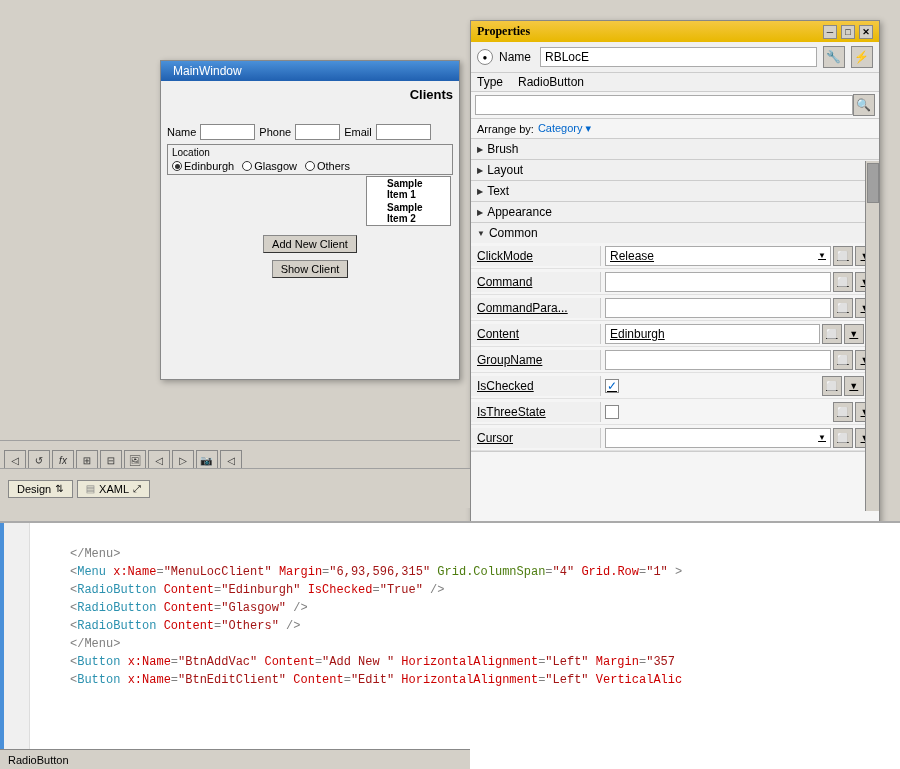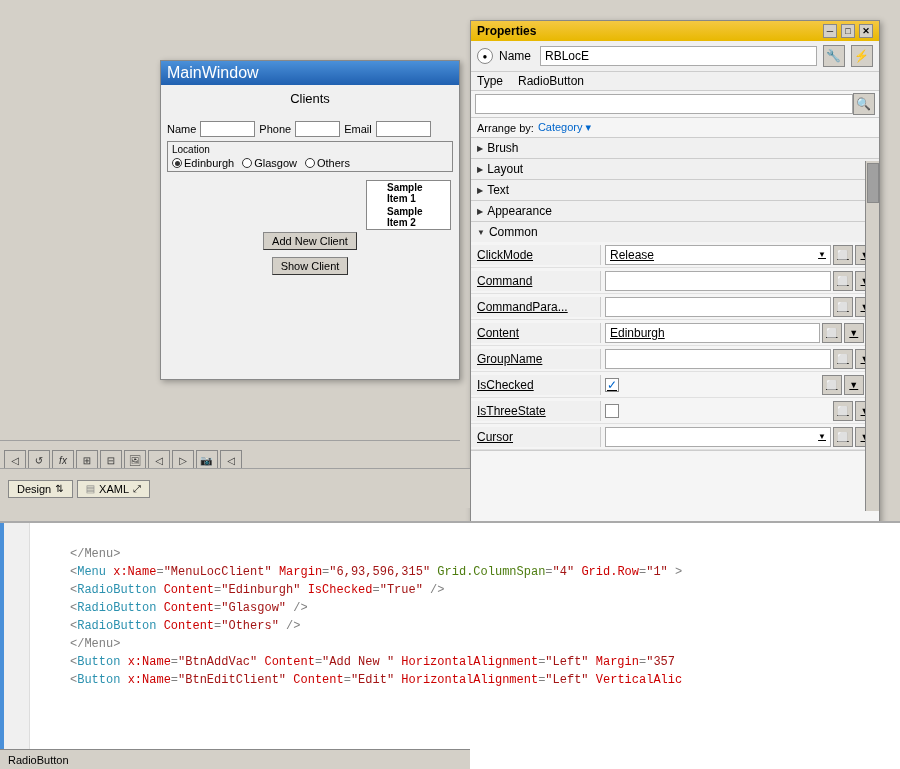--- a/index.html
+++ b/index.html
@@ -104,36 +104,36 @@
       width: 300px;
       height: 320px;
       background: #f0f0f0;
       border: 1px solid #888;
       box-shadow: 2px 2px 6px rgba(0,0,0,0.3);
     }
 
     .window-titlebar {
       background: linear-gradient(to bottom, #4a90d9, #2060b0);
       color: white;
-      font-size: 16px;
-      padding: 3px 6px;
+      font-size: 12px;
+      padding: 3px 12px;
       display: flex;
       align-items: center;
     }
 
     .window-content {
       padding: 6px;
       background: #f0f0f0;
     }
 
     .clients-title {
-      text-align: center;
-      font-weight: normal;
+      text-align: right;
+      font-weight: bold;
       font-size: 13px;
-      margin-bottom: 15px;
+      margin-bottom: 22px;
     }
 
     .form-row {
       display: flex;
       align-items: center;
       gap: 4px;
       margin-bottom: 4px;
       font-size: 11px;
     }
 
@@ -235,20 +235,21 @@
       display: flex;
       align-items: center;
       padding: 3px 6px;
       font-weight: bold;
       font-size: 12px;
       gap: 4px;
     }
 
     .props-title-text {
       flex: 1;
+      font-family: Liberation Serif, serif;
     }
 
     .props-title-btn {
       width: 14px;
       height: 14px;
       background: #d4d0c8;
       border: 1px solid #888;
       display: flex;
       align-items: center;
       justify-content: center;

